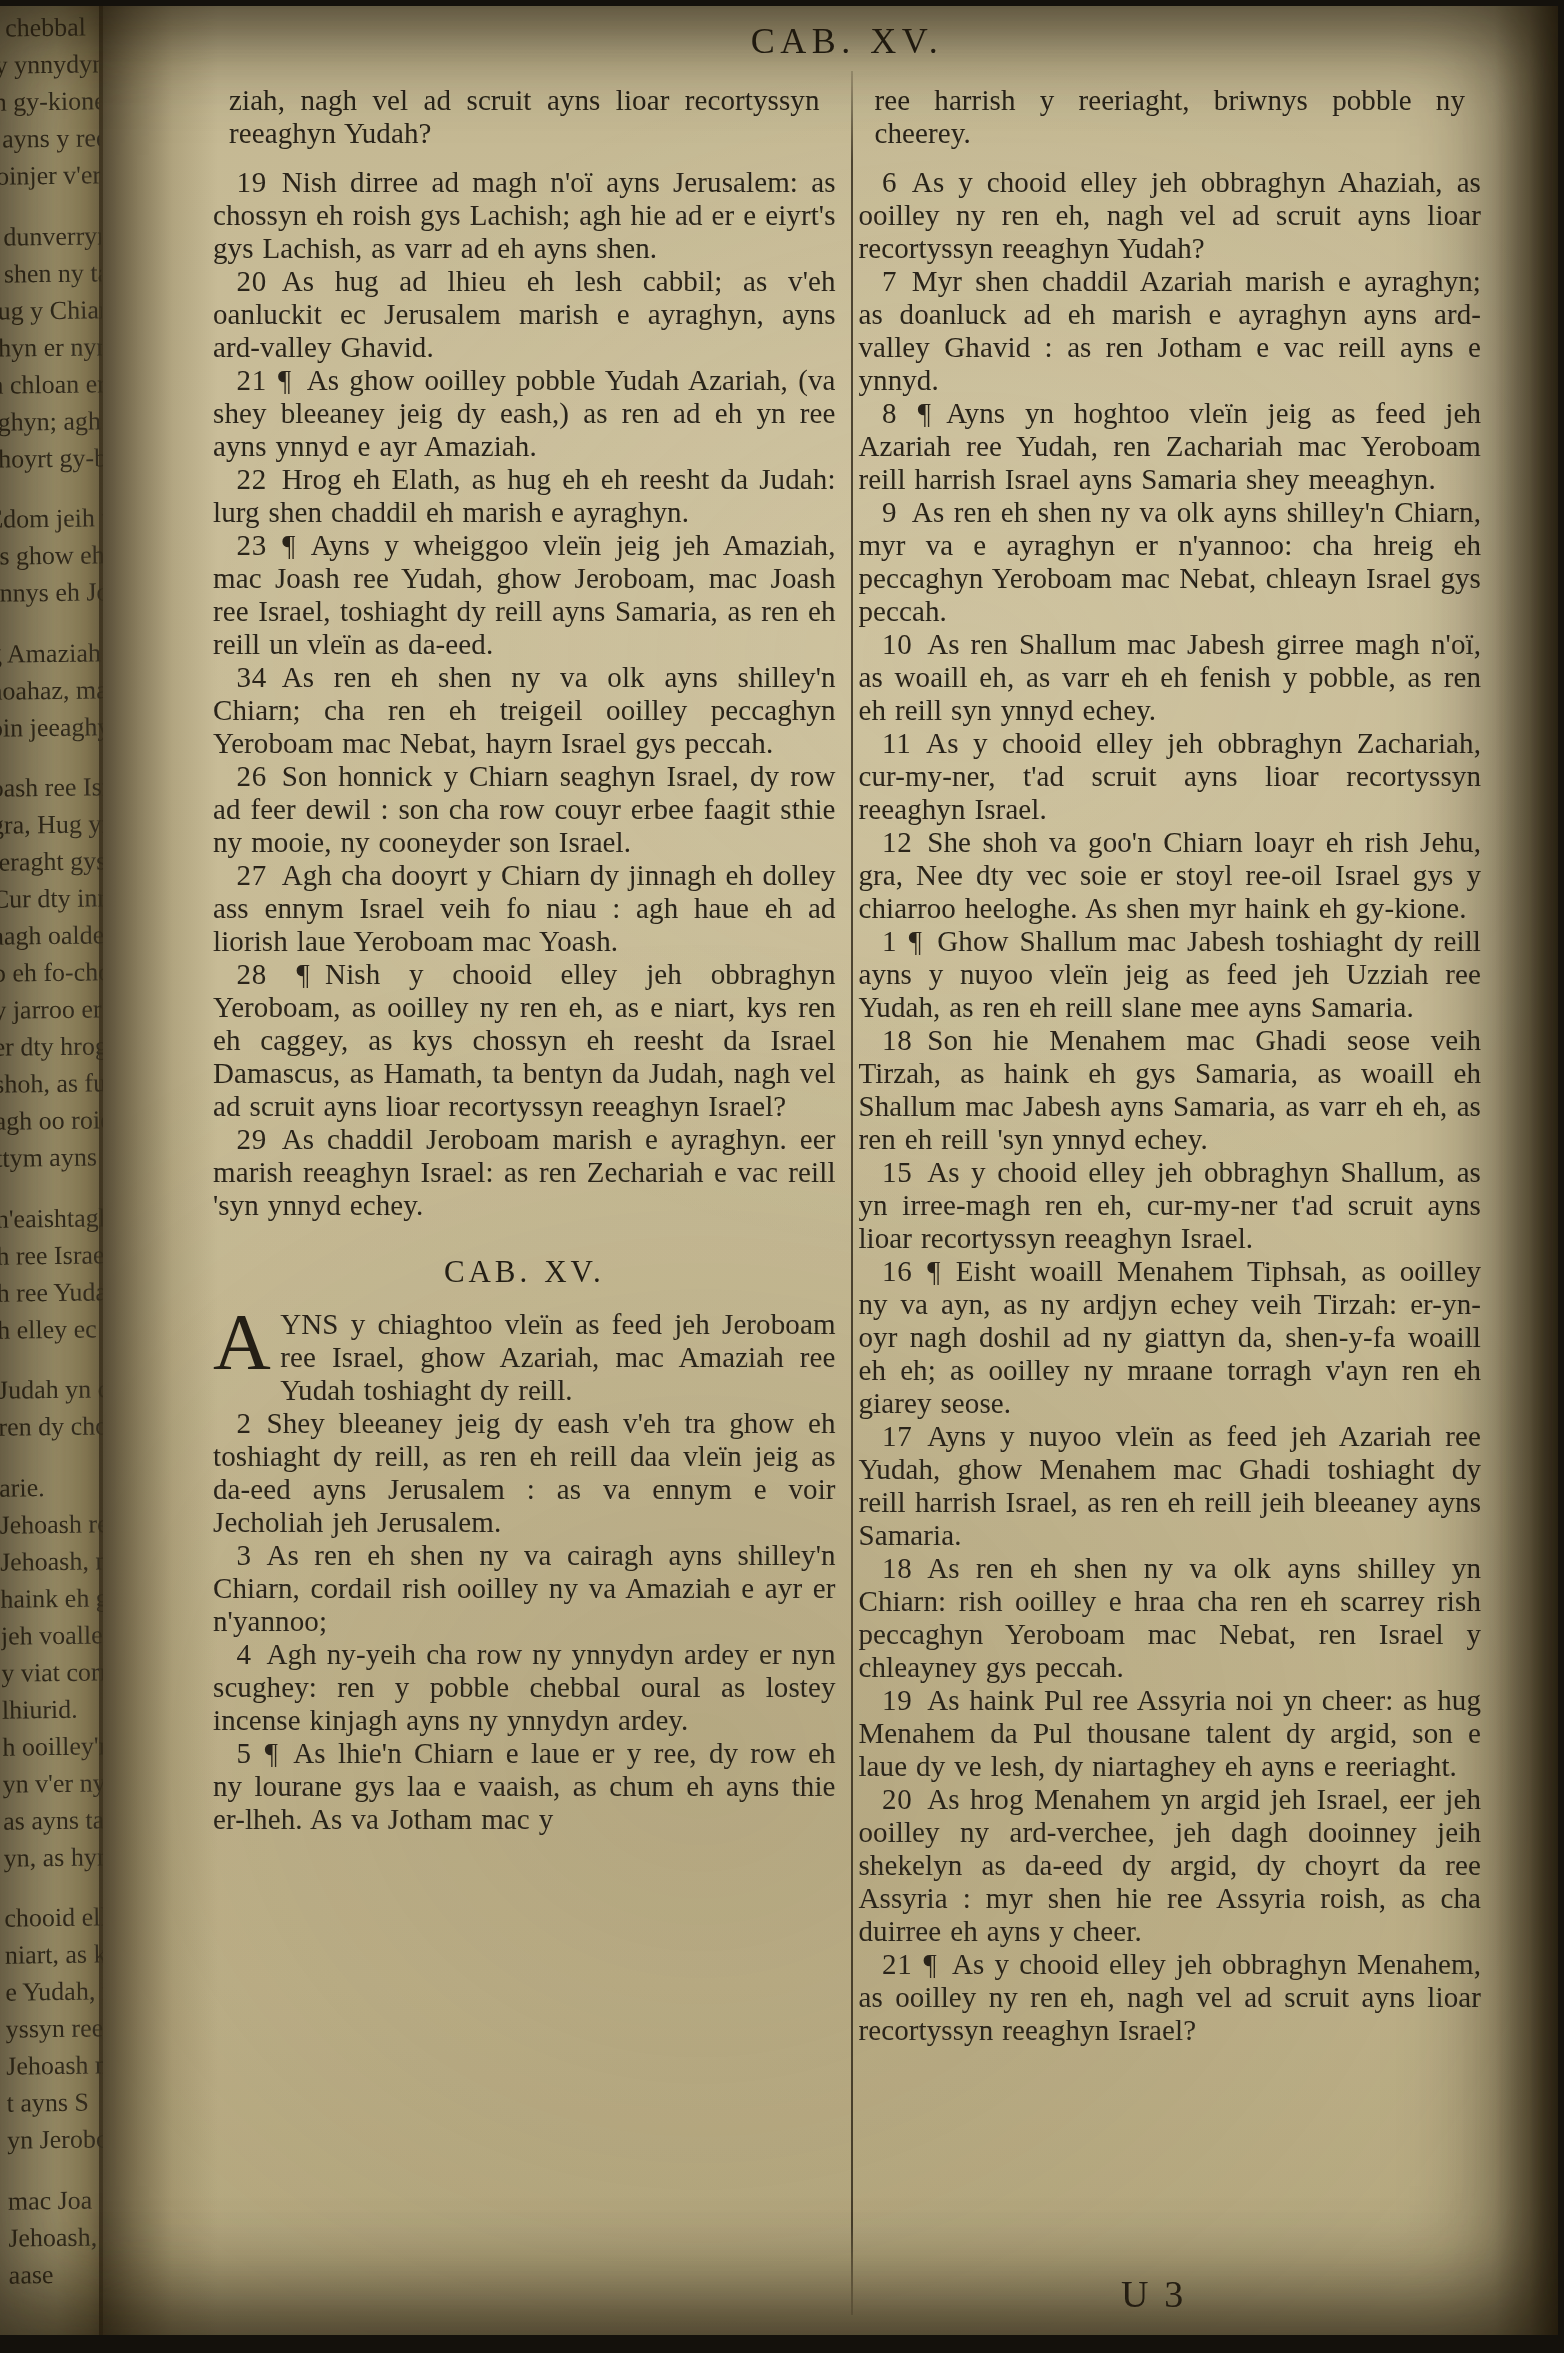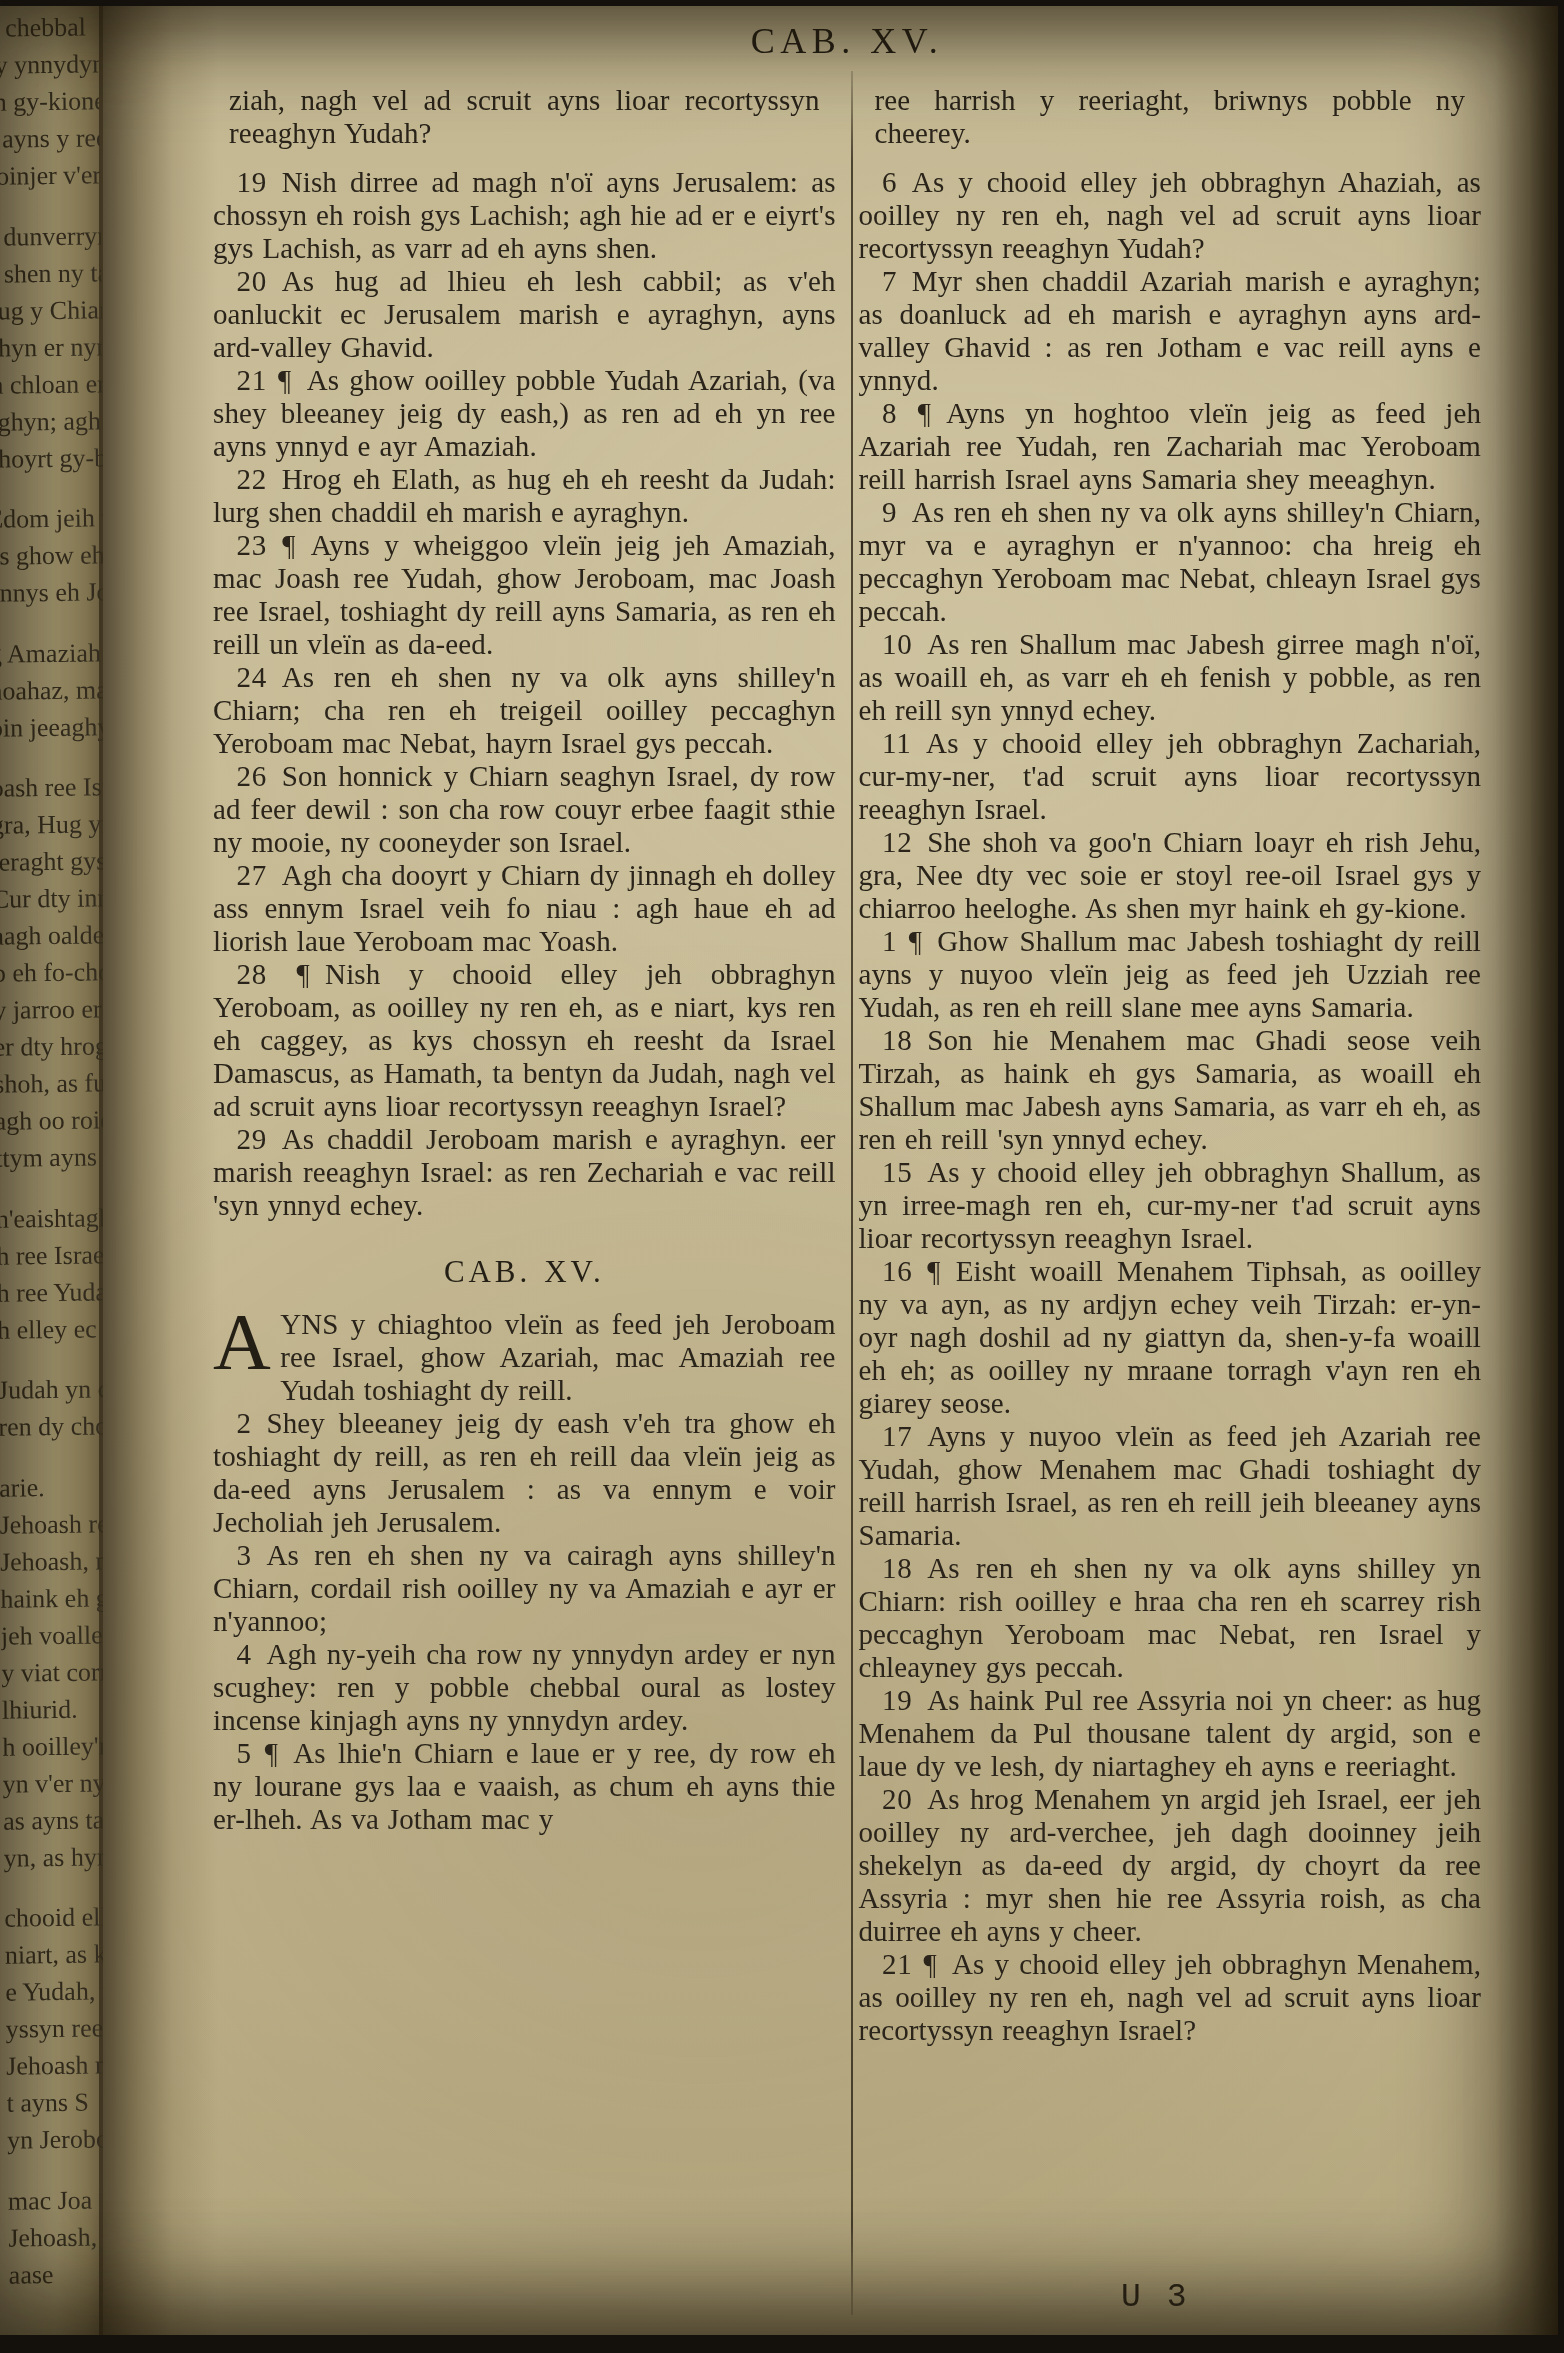--- a/index.html
+++ b/index.html
@@ -79,23 +79,22 @@
     color:#241f15;
   }
   .dropcap{
     float:left;
     font-size:80px; line-height:63px;
     margin:3.1px 9.4px 0 0;
     color:#241f15;
   }
   .signature{
     position:absolute; bottom:1.6px; left:908px;
-    font-size:33px; letter-spacing:3.1px;
+    font-size:38px; letter-spacing:3.1px;
     color:#2a241a;
-    font-family:Liberation Mono, monospace;
   }
 </style>
 </head>
 <body>
 
 <div class="photo">
 
   <div class="spine-strip">
     <div class="spine-inner">
         <div class="frag">st chebbal</div>
@@ -170,21 +169,21 @@
   <div class="text-area">
     <div class="running-head">CAB. XV.</div>
     <div class="columns">
       <div class="col col-left">
           <p class="cont">ziah, nagh vel ad scruit ayns lioar recortyssyn reeaghyn Yudah?</p>
           <p class="verse"><span class="vnum">19</span> Nish dirree ad magh n'oï ayns Jerusalem: as chossyn eh roish gys Lachish; agh hie ad er e eiyrt's gys Lachish, as varr ad eh ayns shen.</p>
           <p class="verse"><span class="vnum">20</span> As hug ad lhieu eh lesh cabbil; as v'eh oanluckit ec Jerusalem marish e ayraghyn, ayns ard-valley Ghavid.</p>
           <p class="verse"><span class="vnum">21 ¶</span> As ghow ooilley pobble Yudah Azariah, (va shey bleeaney jeig dy eash,) as ren ad eh yn ree ayns ynnyd e ayr Amaziah.</p>
           <p class="verse"><span class="vnum">22</span> Hrog eh Elath, as hug eh eh reesht da Judah: lurg shen chaddil eh marish e ayraghyn.</p>
           <p class="verse"><span class="vnum">23 ¶</span> Ayns y wheiggoo vleïn jeig jeh Amaziah, mac Joash ree Yudah, ghow Jeroboam, mac Joash ree Israel, toshiaght dy reill ayns Samaria, as ren eh reill un vleïn as da-eed.</p>
-          <p class="verse"><span class="vnum">24</span> As ren eh shen ny va olk ayns shilley'n Chiarn; cha ren eh treigeil ooilley peccaghyn Yeroboam mac Nebat, hayrn Israel gys peccah.</p>
+          <p class="verse"><span class="vnum">34</span> As ren eh shen ny va olk ayns shilley'n Chiarn; cha ren eh treigeil ooilley peccaghyn Yeroboam mac Nebat, hayrn Israel gys peccah.</p>
           <p class="verse"><span class="vnum">26</span> Son honnick y Chiarn seaghyn Israel, dy row ad feer dewil : son cha row couyr erbee faagit sthie ny mooie, ny cooneyder son Israel.</p>
           <p class="verse"><span class="vnum">27</span> Agh cha dooyrt y Chiarn dy jinnagh eh dolley ass ennym Israel veih fo niau : agh haue eh ad liorish laue Yeroboam mac Yoash.</p>
           <p class="verse"><span class="vnum">28 ¶</span> Nish y chooid elley jeh obbraghyn Yeroboam, as ooilley ny ren eh, as e niart, kys ren eh caggey, as kys chossyn eh reesht da Israel Damascus, as Hamath, ta bentyn da Judah, nagh vel ad scruit ayns lioar recortyssyn reeaghyn Israel?</p>
           <p class="verse"><span class="vnum">29</span> As chaddil Jeroboam marish e ayraghyn. eer marish reeaghyn Israel: as ren Zechariah e vac reill 'syn ynnyd echey.</p>
           <div class="chap-heading">CAB. XV.</div>
           <p class="first-verse"><span class="dropcap">A</span>YNS y chiaghtoo vleïn as feed jeh Jeroboam ree Israel, ghow Azariah, mac Amaziah ree Yudah toshiaght dy reill.</p>
           <p class="verse"><span class="vnum">2</span> Shey bleeaney jeig dy eash v'eh tra ghow eh toshiaght dy reill, as ren eh reill daa vleïn jeig as da-eed ayns Jerusalem : as va ennym e voir Jecholiah jeh Jerusalem.</p>
           <p class="verse"><span class="vnum">3</span> As ren eh shen ny va cairagh ayns shilley'n Chiarn, cordail rish ooilley ny va Amaziah e ayr er n'yannoo;</p>
           <p class="verse"><span class="vnum">4</span> Agh ny-yeih cha row ny ynnydyn ardey er nyn scughey: ren y pobble chebbal oural as lostey incense kinjagh ayns ny ynnydyn ardey.</p>
           <p class="verse"><span class="vnum">5 ¶</span> As lhie'n Chiarn e laue er y ree, dy row eh ny lourane gys laa e vaaish, as chum eh ayns thie er-lheh.  As va Jotham mac y</p>

